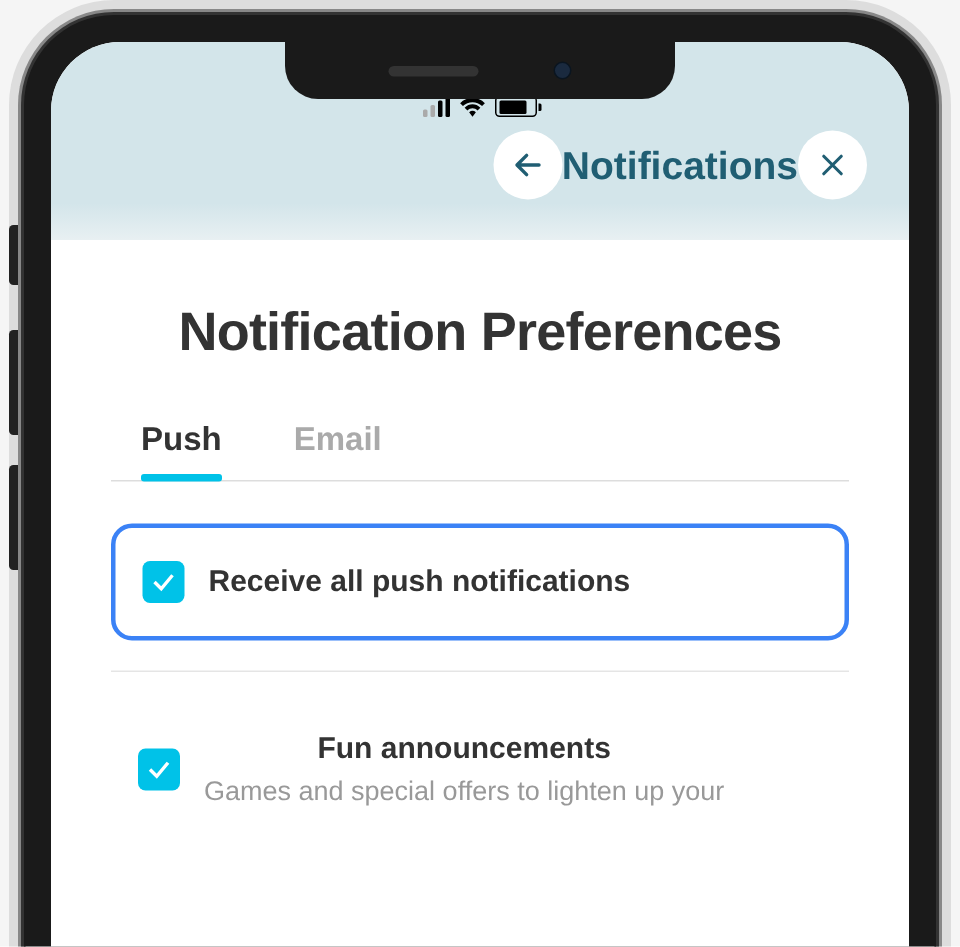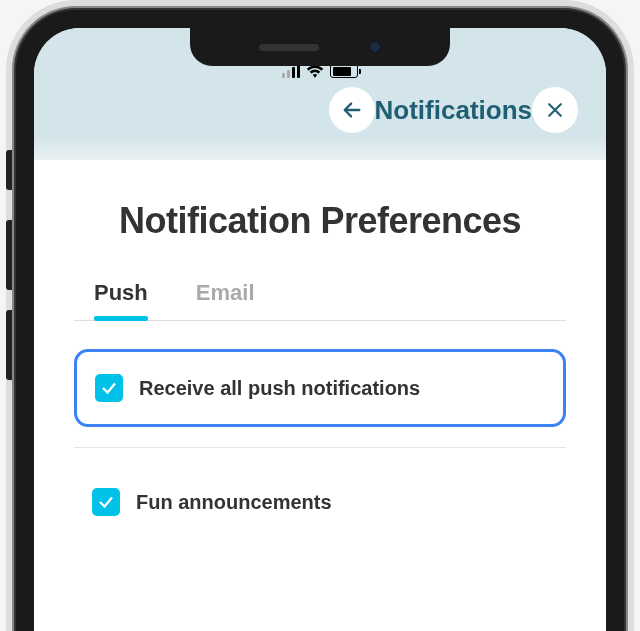--- a/index.html
+++ b/index.html
@@ -320,18 +320,19 @@
       <hr class="divider">
 
       <div class="option-row">
         <div class="checkbox">
           <svg viewBox="0 0 24 24">
               <polyline points="4,12 10,18 20,6"></polyline>
             </svg>
         </div>
         <div class="option-text">
           <span class="option-label">Fun announcements</span>
+          <span class="option-desc">Games and special offers to lighten up your</span>
         </div>
       </div>
     </div>
 
   </div>
 </div>
 
 </body></html>

